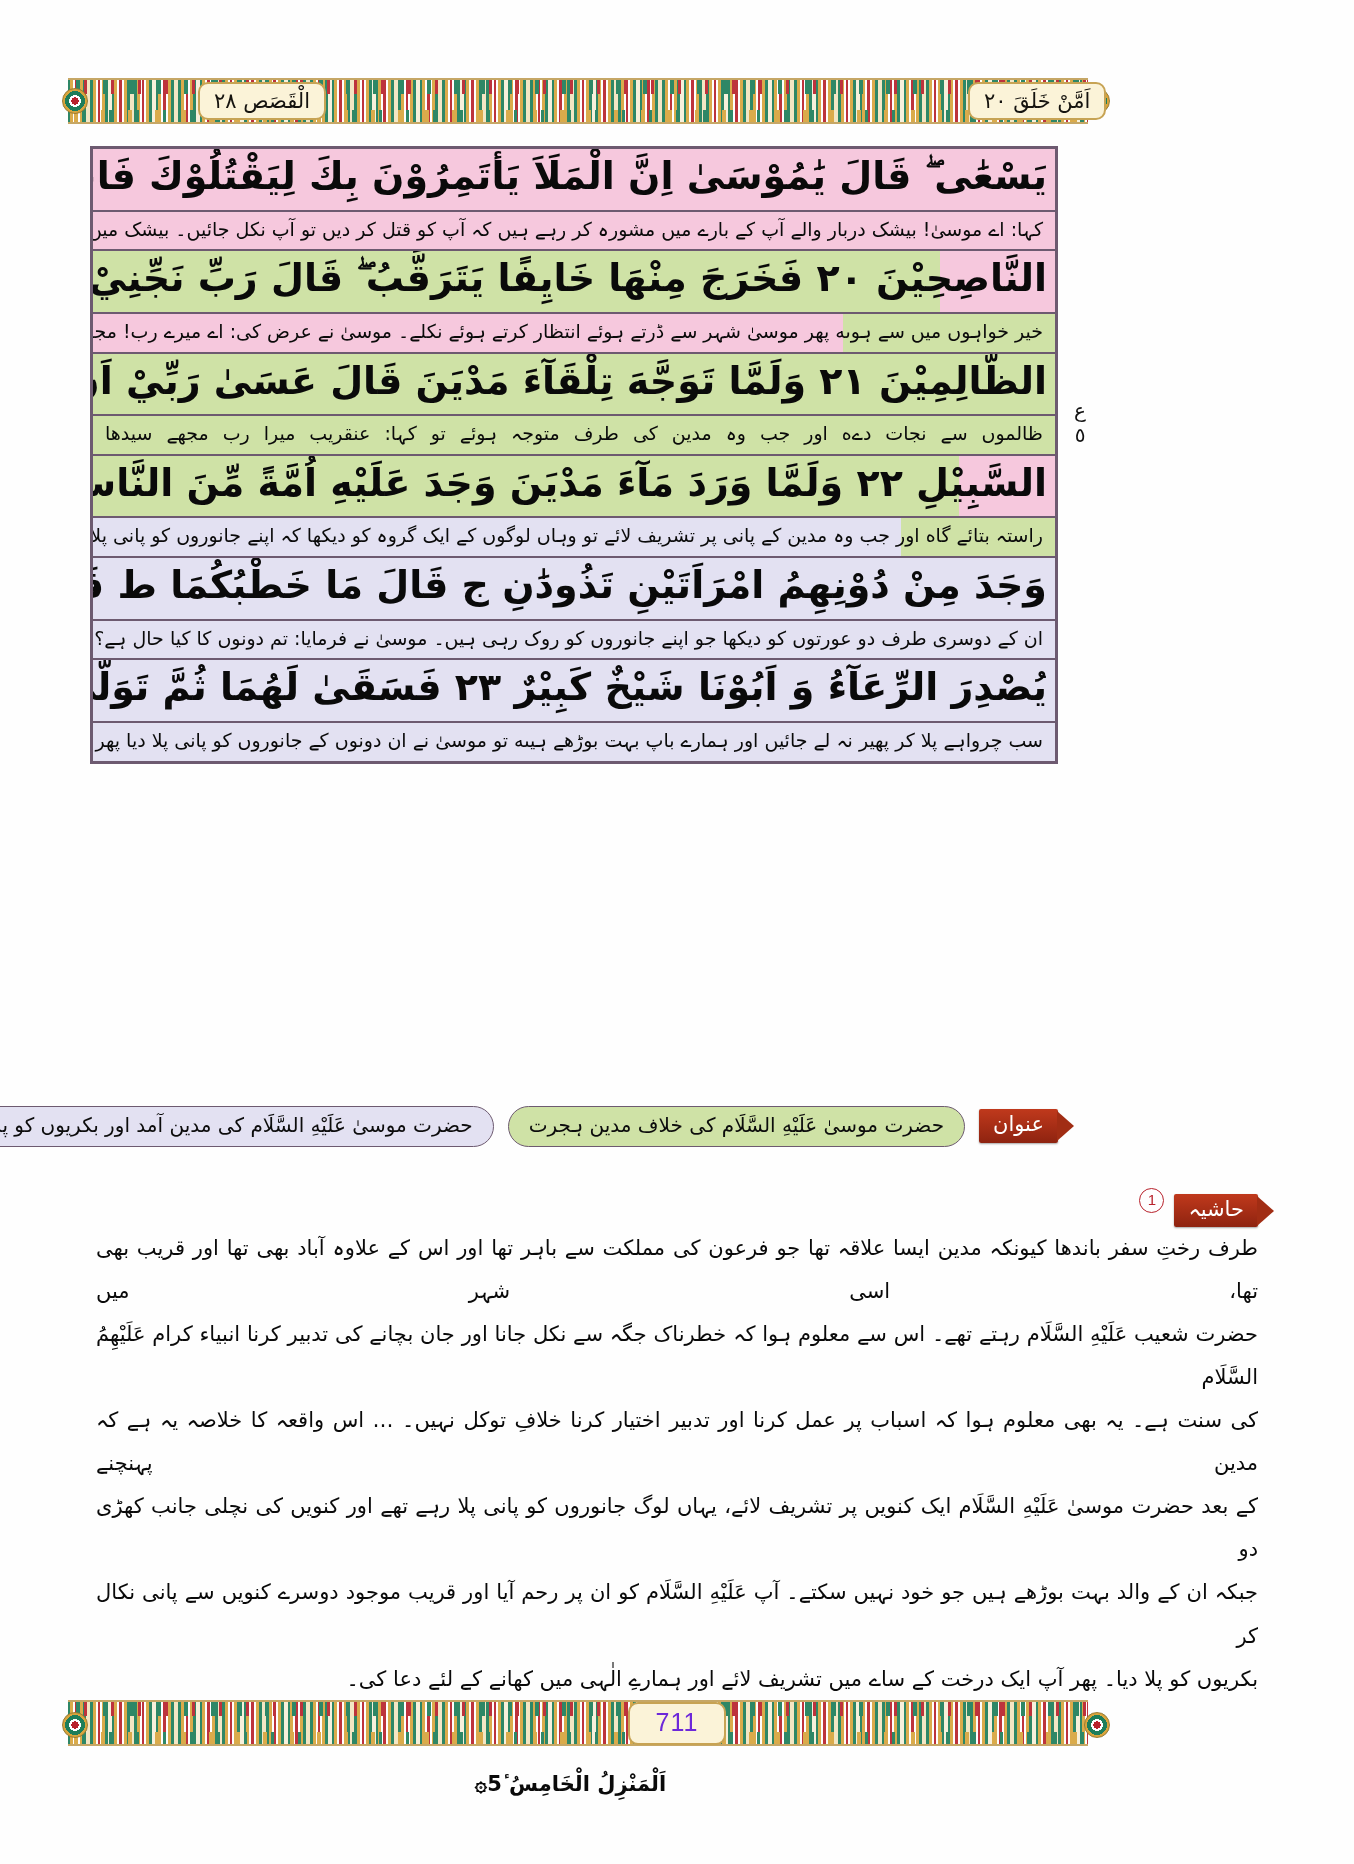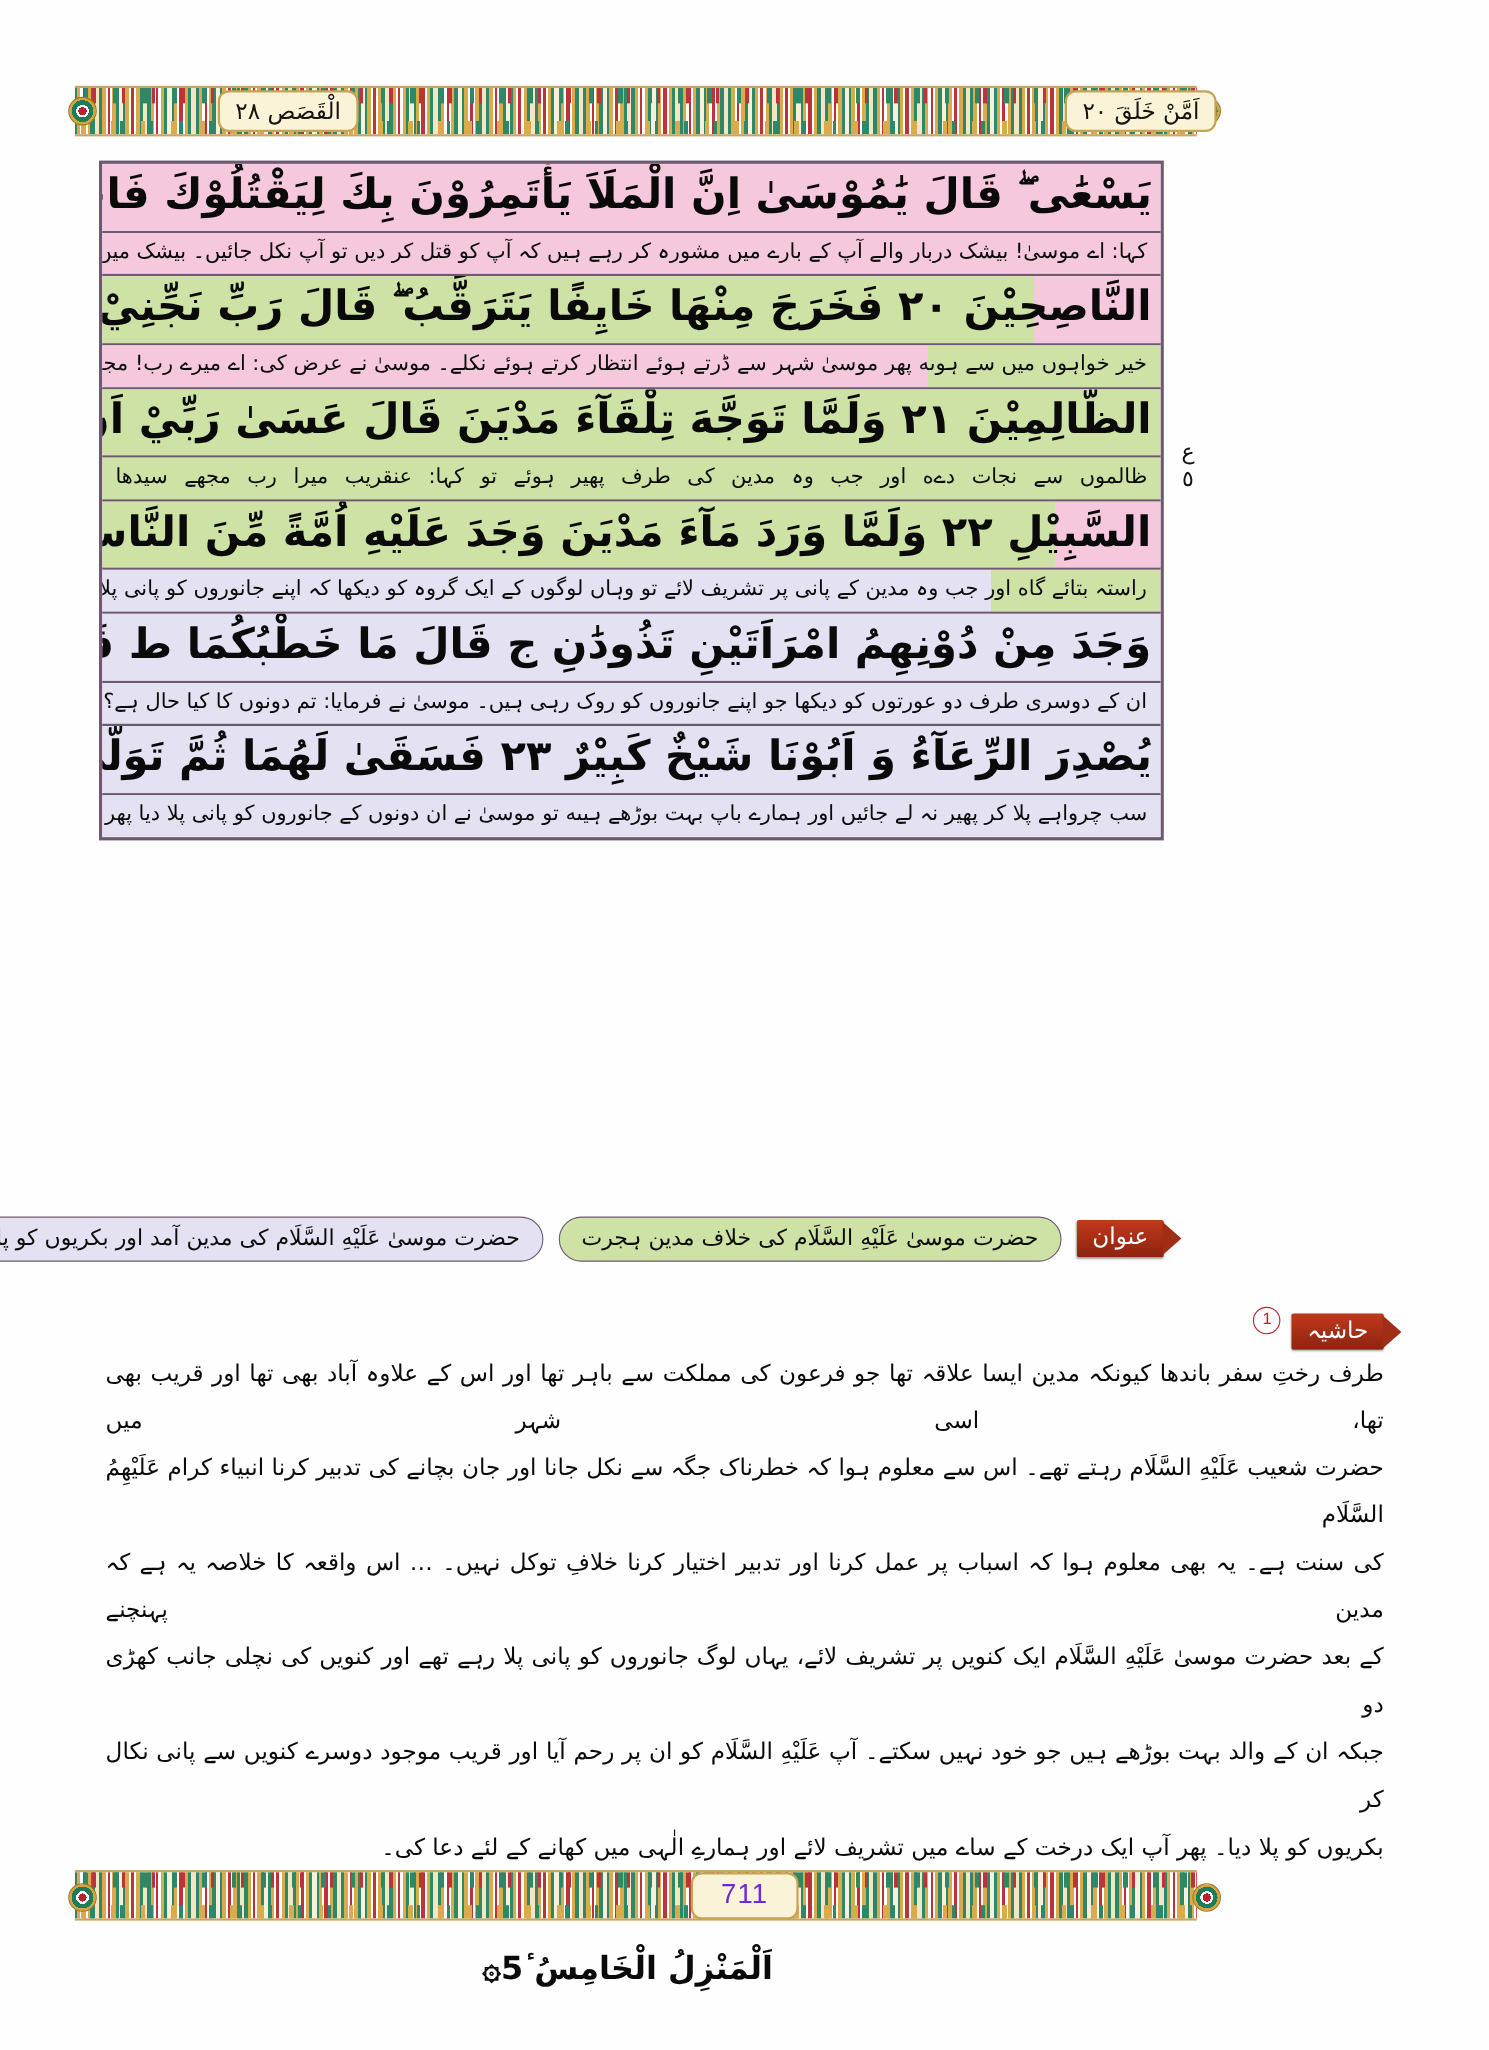--- a/index.html
+++ b/index.html
@@ -268,21 +268,21 @@
     font-size: 25px;
     color: #6d28d9;
     letter-spacing: 1px;
   }
   #manzil-label {
     position: absolute;
     top: 1772px; left: 0; width: 1141px;
     text-align: center;
     direction: rtl;
     font-family: "DejaVu Sans", sans-serif;
-    font-size: 29px;
+    font-size: 21px;
     color: #0a0a0a;
     font-weight: 700;
   }
 </style>
 </head>
 <body>
 
 <div class="page">
 
   <div id="header-ornament" class="ornament-strip"></div>
@@ -314,21 +314,21 @@
       <span>النَّاصِحِيْنَ ۲۰ فَخَرَجَ مِنْهَا خَايِفًا يَتَرَقَّبُ ۖ قَالَ رَبِّ نَجِّنِيْ مِنَ الْقَوْمِ</span>
     </div>
     <div class="trans-row split-pink-green">
       <span>خیر خواہوں میں سے ہوںە پھر موسیٰ شہر سے ڈرتے ہوئے انتظار کرتے ہوئے نکلے۔ موسیٰ نے عرض کی: اے میرے رب! مجھے</span>
     </div>
 
     <div class="ayah-row bg-green">
       <span>الظَّالِمِيْنَ ۲۱ وَلَمَّا تَوَجَّهَ تِلْقَآءَ مَدْيَنَ قَالَ عَسَىٰ رَبِّيْ اَنْ يَّهْدِيَنِيْ سَوَآءَ</span>
     </div>
     <div class="trans-row bg-green">
-      <span>ظالموں سے نجات دےە اور جب وہ مدین کی طرف پھیر ہوئے تو کہا: عنقریب میرا رب مجھے سیدھا</span>
+      <span>ظالموں سے نجات دےە اور جب وہ مدین کی طرف متوجہ ہوئے تو کہا: عنقریب میرا رب مجھے سیدھا</span>
     </div>
 
     <div class="ayah-row split-g2">
       <span>السَّبِيْلِ ۲۲ وَلَمَّا وَرَدَ مَآءَ مَدْيَنَ وَجَدَ عَلَيْهِ اُمَّةً مِّنَ النَّاسِ يَسْقُوْنَ ے وَ</span>
     </div>
     <div class="trans-row split-lav-green">
       <span>راستہ بتائے گاە اور جب وہ مدین کے پانی پر تشریف لائے تو وہاں لوگوں کے ایک گروہ کو دیکھا کہ اپنے جانوروں کو پانی پلا رہے ہیں اور</span>
     </div>
 
     <div class="ayah-row bg-lavender">

